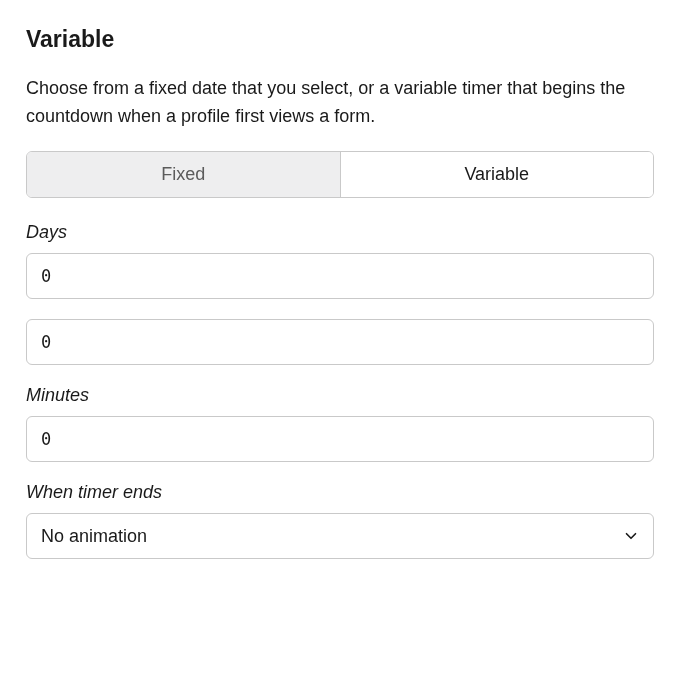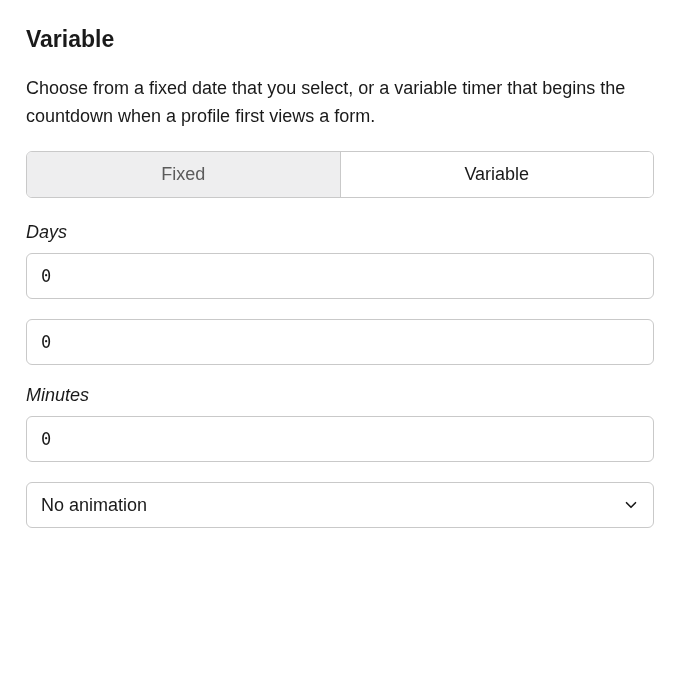--- a/index.html
+++ b/index.html
@@ -119,20 +119,21 @@
 <div class="field-group">
   <input type="text" class="text-input" value="0" style="">
 </div>
 
 <div class="field-group">
   <label class="field-label">Minutes</label>
   <input type="text" class="text-input" value="0" style="">
 </div>
 
 <div class="field-group">
+  <label class="field-label">When timer ends</label>
   <div class="select-wrapper">
     <select class="select-input">
       <option>No animation</option>
     </select>
     <span class="chevron">
       <svg viewBox="0 0 24 24" width="18" height="18" fill="none" stroke="#1a1a1a" stroke-width="2.2" stroke-linecap="round" stroke-linejoin="round">
         <polyline points="6 9 12 15 18 9"></polyline>
       </svg>
     </span>
   </div>

